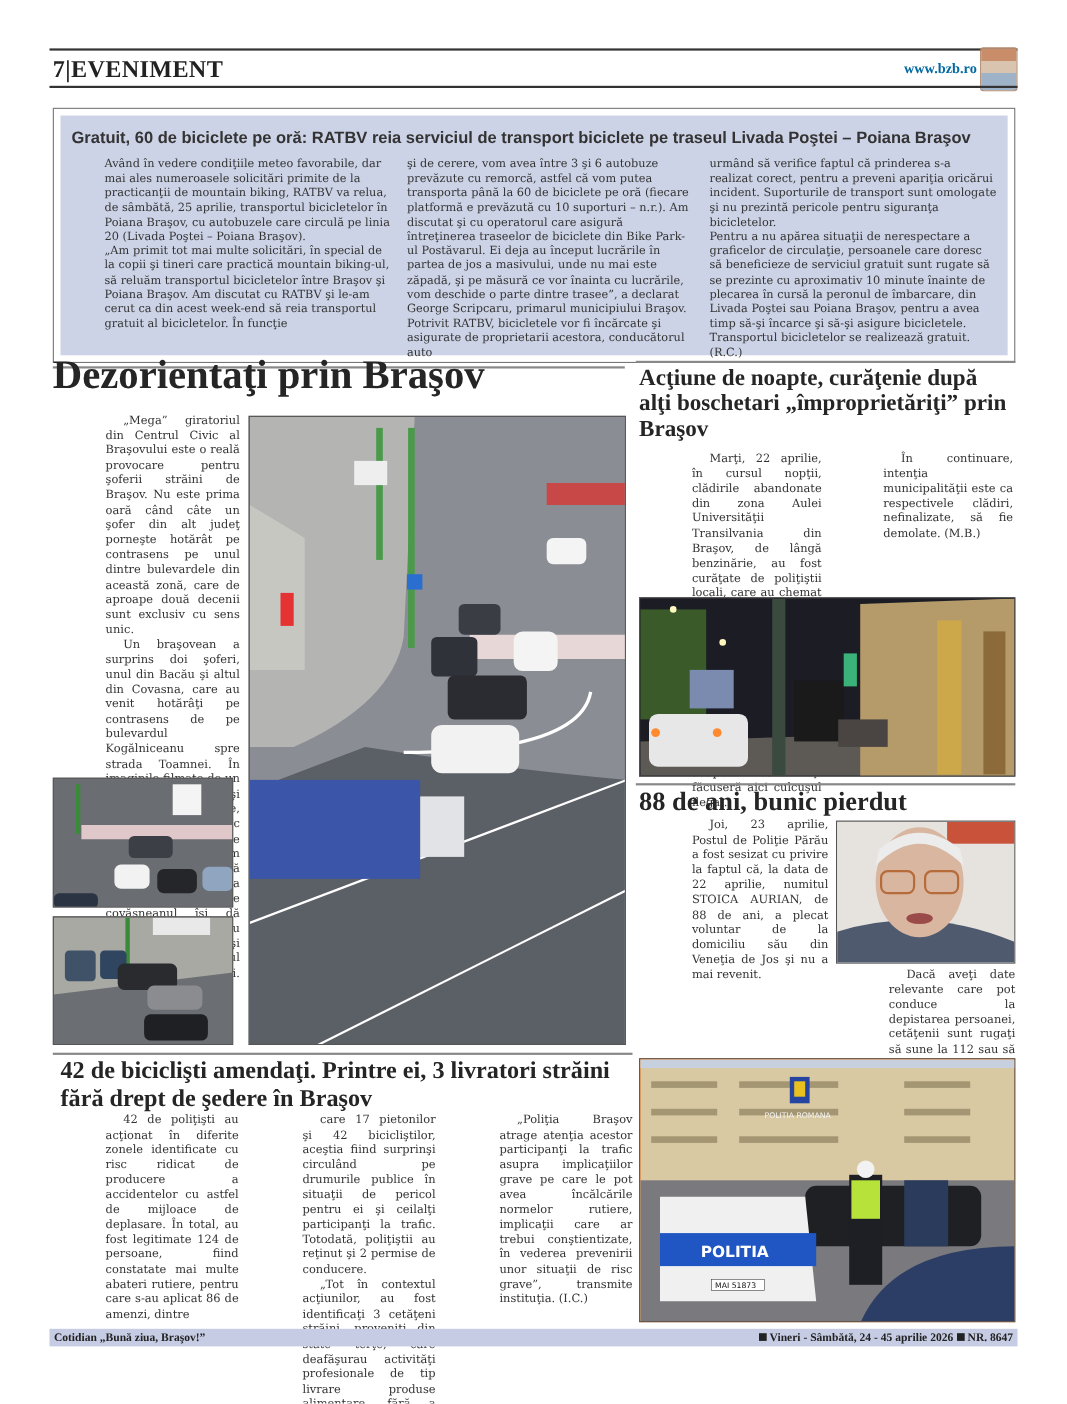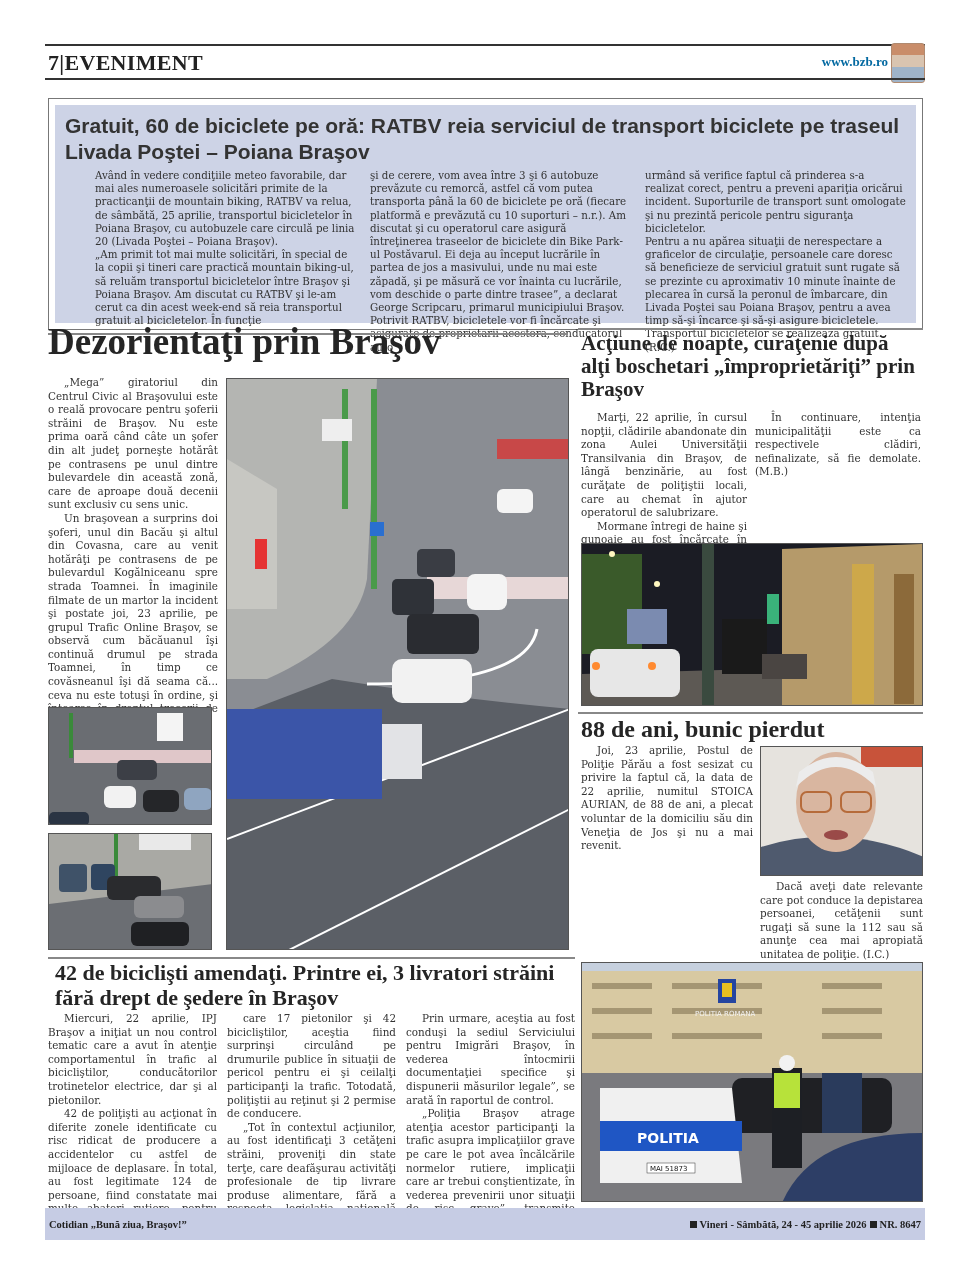--- a/index.html
+++ b/index.html
@@ -5,30 +5,30 @@
   * { box-sizing: border-box; margin: 0; padding: 0; }
   body { width: 970px; height: 1276px; background: #fff; font-family: "DejaVu Serif", "Liberation Serif", serif; color: #2a2a2a; position: relative; overflow: hidden; }
   .abs { position: absolute; }
   .hdr-line { position: absolute; left: 45px; right: 45px; height: 2px; background: #333; }
   .hdr-title { left: 48px; top: 50px; font-family: "Liberation Serif", serif; font-weight: bold; font-size: 22px; color: #222; letter-spacing: 0.3px; }
   .hdr-url { right: 82px; top: 54px; font-family: "Liberation Serif", serif; font-weight: bold; font-size: 13px; color: #0369a1; }
   .logo { right: 45px; top: 43px; width: 34px; height: 40px; border-radius: 3px;
     background: linear-gradient(#c98d6a 0 30%, #d9c4b0 30% 60%, #9fb3c8 60% 100%); border: 1px solid #b08a70; }
   .boxed { left: 48px; top: 98px; width: 875px; height: 232px; border: 1.5px solid #777; padding: 6px; }
   .boxed-inner { background: #cdd3e6; width: 100%; height: 100%; padding: 8px 10px; }
-  .boxed-title { font-family: "Liberation Sans", sans-serif; font-weight: bold; font-size: 21px; line-height: 26px; color: #333; }
+  .boxed-title { font-family: "Liberation Sans", sans-serif; font-weight: bold; font-size: 15px; line-height: 26px; color: #333; }
   .cols3 { display: flex; gap: 14px; margin-top: 4px; margin-left: 30px; }
   .cols3 .col { flex: 1; font-size: 10.3px; line-height: 13.2px; color: #333; }
   .cols3 p { margin: 0; }
   .sep { position: absolute; height: 2px; background: #888; }
   .h1 { font-family: "Liberation Serif", serif; font-weight: bold; color: #252525; }
   .body-text { font-size: 10.4px; line-height: 13.6px; text-align: justify; color: #333; }
-  .body-text p { text-indent: 16px; }
+  .body-text p { text-indent: 16px; margin-left: 48px; }
   .photo { position: absolute; border: 1px solid #555; overflow: hidden; }
-  .footer { left: 45px; right: 45px; top: 1208px; height: 16px; background: #c6cce4; font-family: "Liberation Serif", serif; font-weight: bold; font-size: 10.5px; color: #222; display: flex; justify-content: space-between; align-items: center; padding: 16px 4px; }
+  .footer { left: 45px; right: 45px; top: 1208px; height: 16px; background: #c6cce4; font-family: "Liberation Serif", serif; font-weight: bold; font-size: 10.5px; color: #222; display: flex; justify-content: space-between; align-items: center; padding: 0 4px; }
   .sq { display: inline-block; width: 7px; height: 7px; background: #222; margin: 0 3px; vertical-align: 0px; }
 </style>
 </head>
 <body>
 
 <div class="hdr-line" style="top:44px;"></div>
 <div class="abs hdr-title">
   <span>7</span><span>|</span><span>EVENIMENT</span>
 </div>
 <div class="abs hdr-url">www.bzb.ro</div>
@@ -165,29 +165,27 @@
   </svg>
 </div>
 <div class="abs body-text" style="left:760px; top:880px; width:163px;">
   <p>Dacă aveţi date relevante care pot conduce la depistarea persoanei, cetăţenii sunt rugaţi să sune la 112 sau să anunţe cea mai apropiată unitatea de poliţie. (I.C.)</p>
 </div>
 
 <div class="sep" style="left:48px; top:957px; width:527px;"></div>
 <div class="abs h1" style="left:55px; top:960px; width:528px; font-size:22px; line-height:25px;">42 de biciclişti amendaţi. Printre ei, 3 livratori străini fără drept de şedere în Braşov</div>
 <div class="abs" style="left:48px; top:1012px; width:527px; display:flex; gap:10px;">
   <div class="body-text" style="flex:1;">
-    <p>Miercuri, 22 aprilie, IPJ Braşov a iniţiat un nou control tematic care a avut în atenţie comportamentul în trafic al bicicliştilor, conducătorilor trotinetelor electrice, dar şi al pietonilor.</p>
     <p>42 de poliţişti au acţionat în diferite zonele identificate cu risc ridicat de producere a accidentelor cu astfel de mijloace de deplasare. În total, au fost legitimate 124 de persoane, fiind constatate mai multe abateri rutiere, pentru care s-au aplicat 86 de amenzi, dintre</p>
   </div>
   <div class="body-text" style="flex:1;">
     <p>care 17 pietonilor şi 42 bicicliştilor, aceştia fiind surprinşi circulând pe drumurile publice în situaţii de pericol pentru ei şi ceilalţi participanţi la trafic. Totodată, poliţiştii au reţinut şi 2 permise de conducere.</p>
     <p>„Tot în contextul acţiunilor, au fost identificaţi 3 cetăţeni străini, proveniţi din state terţe, care deafăşurau activităţi profesionale de tip livrare produse alimentare, fără a respecta legislaţia naţională referitoare la şederea în România.</p>
   </div>
   <div class="body-text" style="flex:1;">
-    <p>Prin urmare, aceştia au fost conduşi la sediul Serviciului pentru Imigrări Braşov, în vederea întocmirii documentaţiei specifice şi dispunerii măsurilor legale”, se arată în raportul de control.</p>
     <p>„Poliţia Braşov atrage atenţia acestor participanţi la trafic asupra implicaţiilor grave pe care le pot avea încălcările normelor rutiere, implicaţii care ar trebui conştientizate, în vederea prevenirii unor situaţii de risc grave”, transmite instituţia. (I.C.)</p>
   </div>
 </div>
 <div class="photo" style="left:581px; top:962px; width:342px; height:240px; background:#f97316;">
   <svg width="342" height="240" viewBox="0 0 342 240">
     <rect width="342" height="240" fill="#d8c9a2"></rect>
     <rect x="0" y="0" width="342" height="8" fill="#c6d0de"></rect>
     <g fill="#a59673">
       <rect x="10" y="20" width="60" height="6"></rect>
         <rect x="10" y="45" width="60" height="6"></rect>

